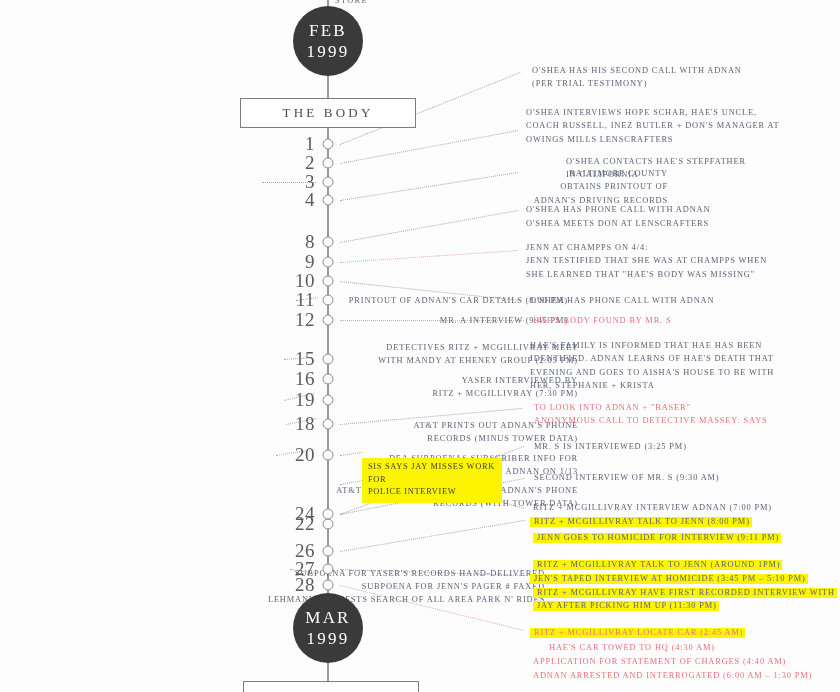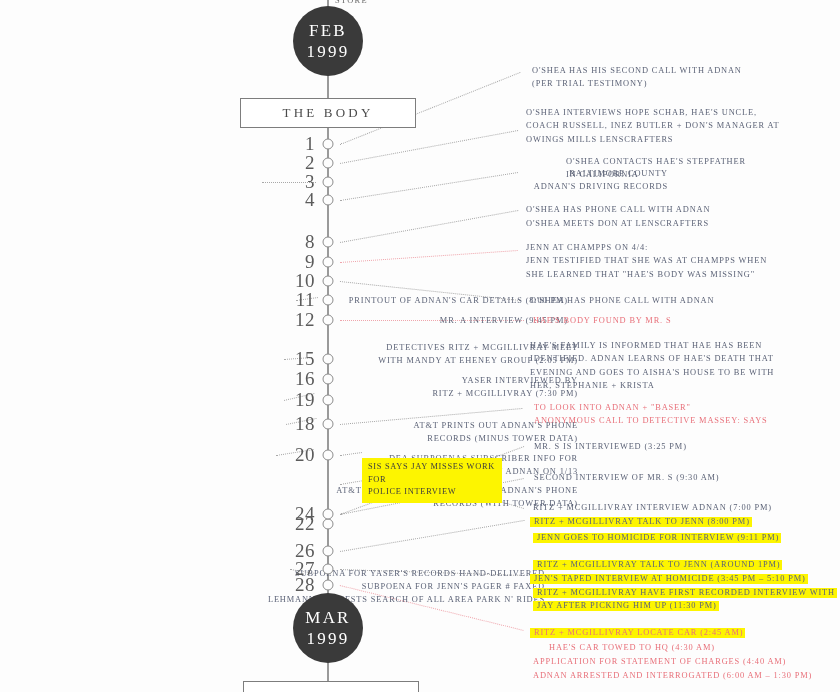--- a/index.html
+++ b/index.html
@@ -257,20 +257,21 @@
         <span class="m-line">1999</span>
       </div>
       <div class="month" style="left: 293px; top: 593px; width: 70px; height: 70px;">
         <span class="m-line">MAR</span>
         <span class="m-line">1999</span>
       </div>
     </div>
   <div id="left-layer">
       <div class="anno left" style="top: 167px; left: 0px; width: 668px;">
         <div><span>BALTIMORE COUNTY</span></div>
+        <div><span>OBTAINS PRINTOUT OF</span></div>
         <div><span>ADNAN'S DRIVING RECORDS</span></div>
       </div>
       <div class="anno left" style="top: 294px; left: 0px; width: 568px; font-family: Liberation Serif, serif;">
         <div><span>PRINTOUT OF ADNAN'S CAR DETAILS (8:00 PM)</span></div>
       </div>
       <div class="anno left" style="top: 314px; left: 0px; width: 568px;">
         <div><span>MR. A INTERVIEW (9:45 PM)</span></div>
       </div>
       <div class="anno left" style="top: 341px; left: 0px; width: 578px;">
         <div><span>DETECTIVES RITZ + MCGILLIVRAY MEET</span></div>

